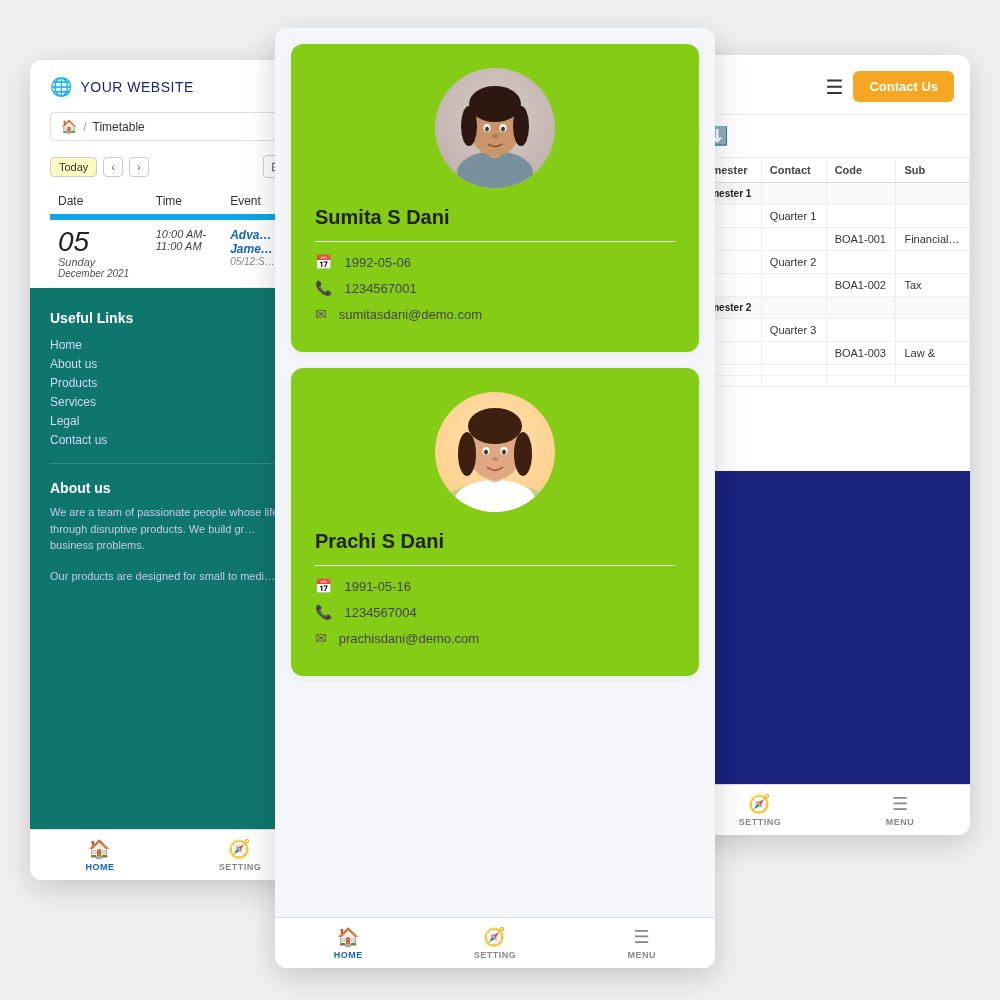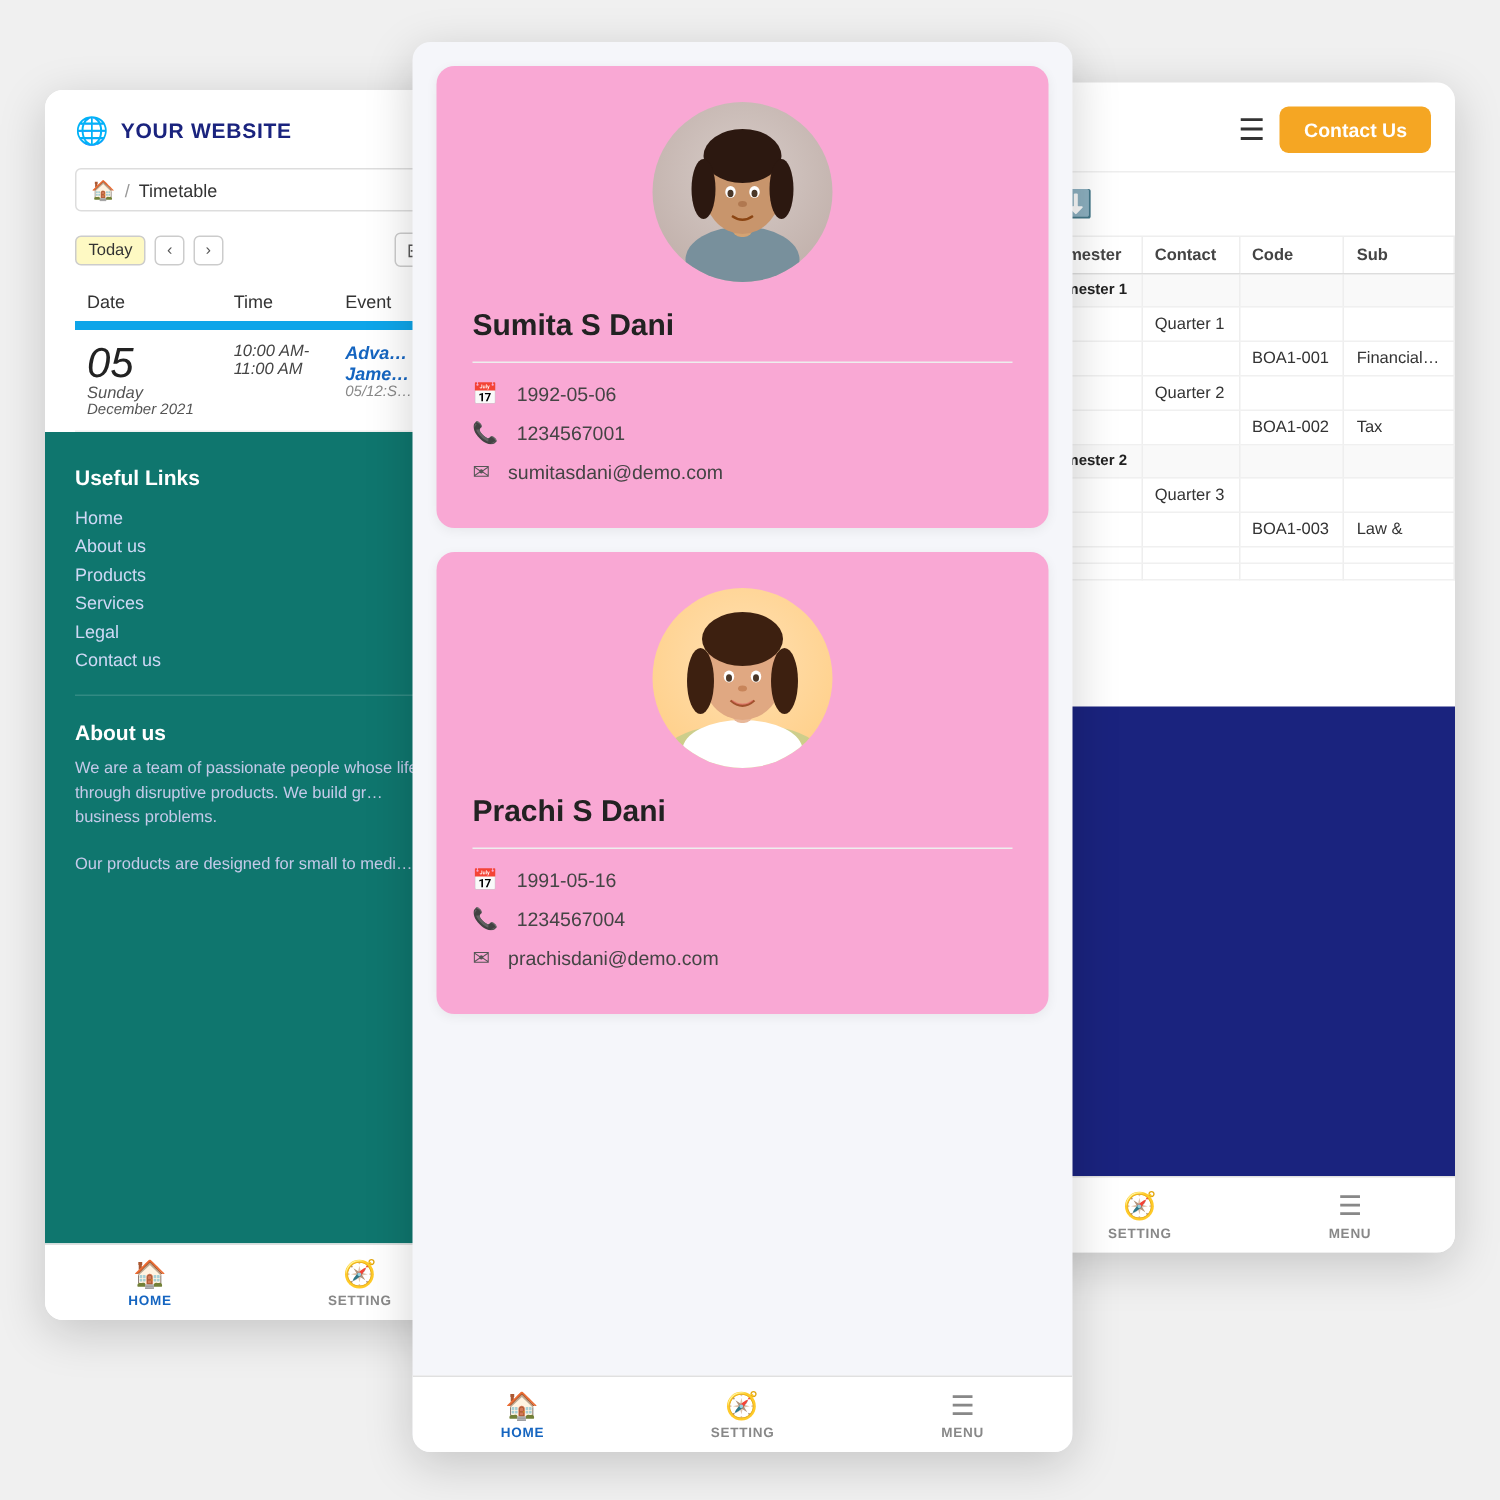--- a/index.html
+++ b/index.html
@@ -35,21 +35,21 @@
       padding: 16px 20px 0;
       flex-shrink: 0;
     }
     .site-logo {
       display: flex;
       align-items: center;
       gap: 8px;
       margin-bottom: 14px;
     }
     .globe-icon { font-size: 18px; color: #1a237e; }
-    .site-name { font-weight: 700; font-size: 14px; color: #1a237e; letter-spacing: 0.5px; }
+    .site-name { font-weight: 400; font-size: 14px; color: #1a237e; letter-spacing: 0.5px; }
     .breadcrumb {
       display: flex;
       align-items: center;
       gap: 6px;
       border: 1px solid #ddd;
       border-radius: 4px;
       padding: 6px 10px;
       font-size: 12px;
       color: #555;
       margin-bottom: 14px;
@@ -161,21 +161,21 @@
       left: 275px;
       top: 28px;
       width: 440px;
       height: 940px;
       display: flex;
       flex-direction: column;
       background: #f5f6fa;
       z-index: 10;
     }
     .contact-card {
-      background: #f9a8d4;
+      background: #84cc16;
       margin: 16px 16px 8px;
       border-radius: 12px;
       padding: 24px 24px 20px;
       box-shadow: 0 2px 8px rgba(0,0,0,0.06);
     }
     .contact-avatar-wrap {
       display: flex;
       justify-content: center;
       margin-bottom: 18px;
     }

